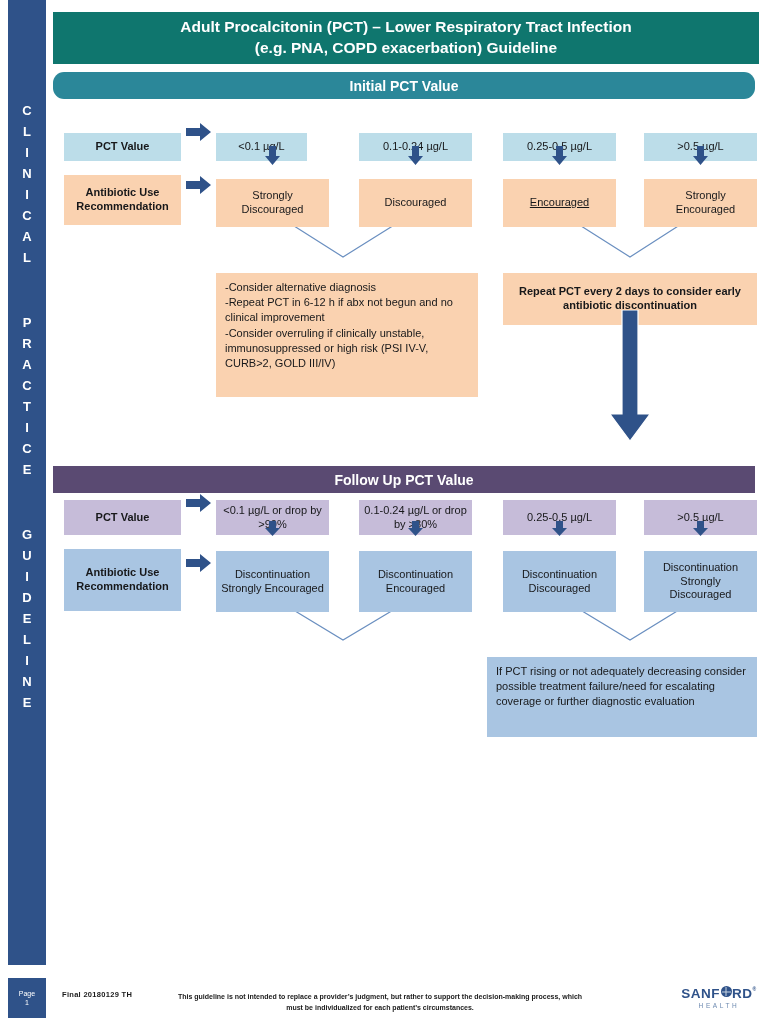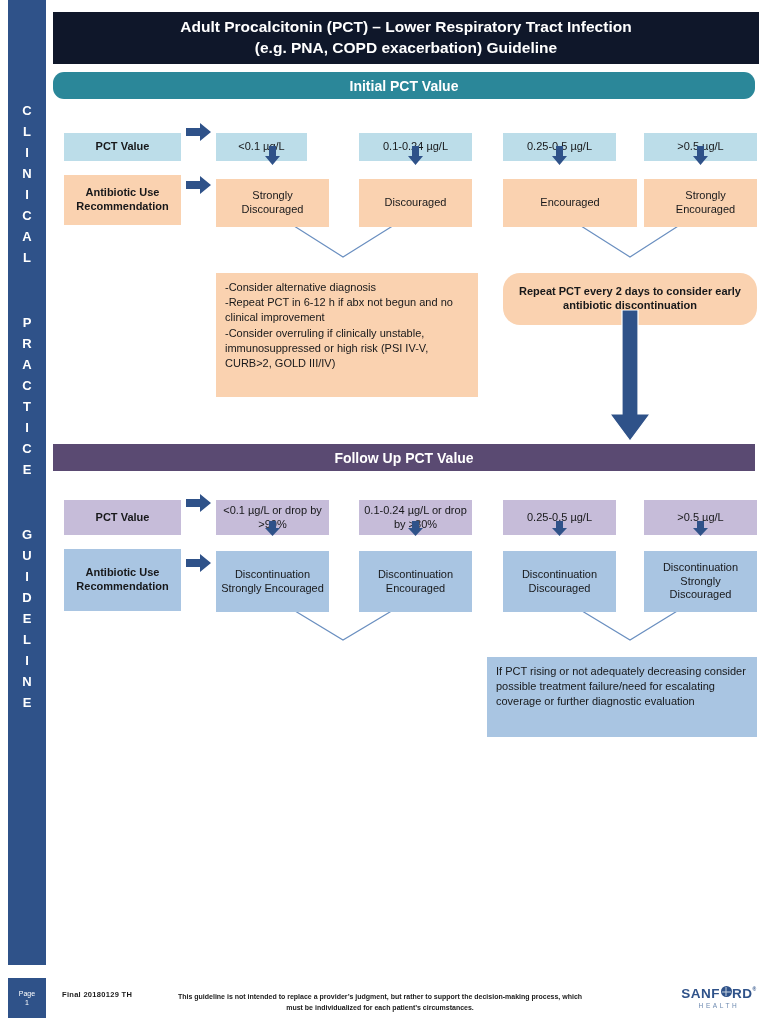--- a/index.html
+++ b/index.html
@@ -29,34 +29,34 @@
   .page-badge{
     position:absolute;left:8px;top:978px;width:38px;height:40px;
     background:#2f5289;color:#ffffff;
     display:flex;flex-direction:column;align-items:center;justify-content:center;
     font-size:7px;line-height:1.35;font-weight:normal;
   }
 
   
   .title-bar{
     position:absolute;left:53px;top:12px;width:706px;height:52px;
-    background:#0f172a;color:#ffffff;
+    background:#0f766e;color:#ffffff;
     display:flex;align-items:center;justify-content:center;text-align:center;
     font-size:15.5px;font-weight:bold;line-height:1.35;
     box-sizing:border-box;padding:2px 10px;
   }
 
   
   .banner{
     position:absolute;color:#ffffff;font-weight:bold;font-size:14px;
     display:flex;align-items:center;justify-content:center;
     box-sizing:border-box;
   }
   .banner-initial{left:53px;top:72px;width:702px;height:27px;background:#2b8799;border-radius:11px;}
-  .banner-follow{left:53px;top:444px;width:702px;height:27px;background:#5a4a72;}
+  .banner-follow{left:53px;top:466px;width:702px;height:27px;background:#5a4a72;}
 
   
   .box{
     position:absolute;box-sizing:border-box;
     display:flex;align-items:center;justify-content:center;text-align:center;
     font-size:11px;line-height:1.25;padding:3px 4px;
     color:#17181a;
     margin-top:15px;
   }
   .box.bold{font-weight:bold;}
@@ -218,33 +218,33 @@
         <polygon points="5,0 12,0 12,10 16,10 8.5,19 1,10 5,10" fill="#2f5289"></polygon>
       </svg>
   </div>
 
   <div class="box val-peach" style="left:216px;top:164px;width:113px;height:48px;">
     <span>Strongly Discouraged</span>
   </div>
   <div class="box val-peach" style="left:359px;top:164px;width:113px;height:48px;">
     <span>Discouraged</span>
   </div>
-  <div class="box val-peach" style="left:503px;top:164px;width:134px;height:48px;">
+  <div class="box val-peach" style="left:503px;top:164px;width:113px;height:48px;text-decoration:underline;">
     <span>Encouraged</span>
   </div>
   <div class="box val-peach" style="left:644px;top:164px;width:113px;height:48px;padding-left:14px;">
     <span>Strongly Encouraged</span>
   </div>
 
   <div class="box val-peach left-align" style="left:216px;top:258px;width:262px;height:124px;">
     <span style="white-space:pre-line;">-Consider alternative diagnosis
 -Repeat PCT in 6-12 h if abx not begun and no clinical improvement
 -Consider overruling if clinically unstable, immunosuppressed or high risk (PSI IV-V, CURB&gt;2, GOLD III/IV)</span>
   </div>
-  <div class="box bold val-peach" style="left:503px;top:258px;width:254px;height:52px;border-radius:17px;">
+  <div class="box bold val-peach" style="left:503px;top:258px;width:254px;height:52px;">
     <span>Repeat PCT every 2 days to consider early antibiotic discontinuation</span>
   </div>
 
   <div class="arrow" style="left:608px;top:310px;">
     <svg width="44" height="132" viewBox="0 0 44 132">
       <polygon points="14,0 30,0 30,104 42,104 22,131 2,104 14,104" fill="#2f5289" stroke="#ffffff" stroke-width="1.2"></polygon>
     </svg>
   </div>
 
   <div class="banner banner-follow">

